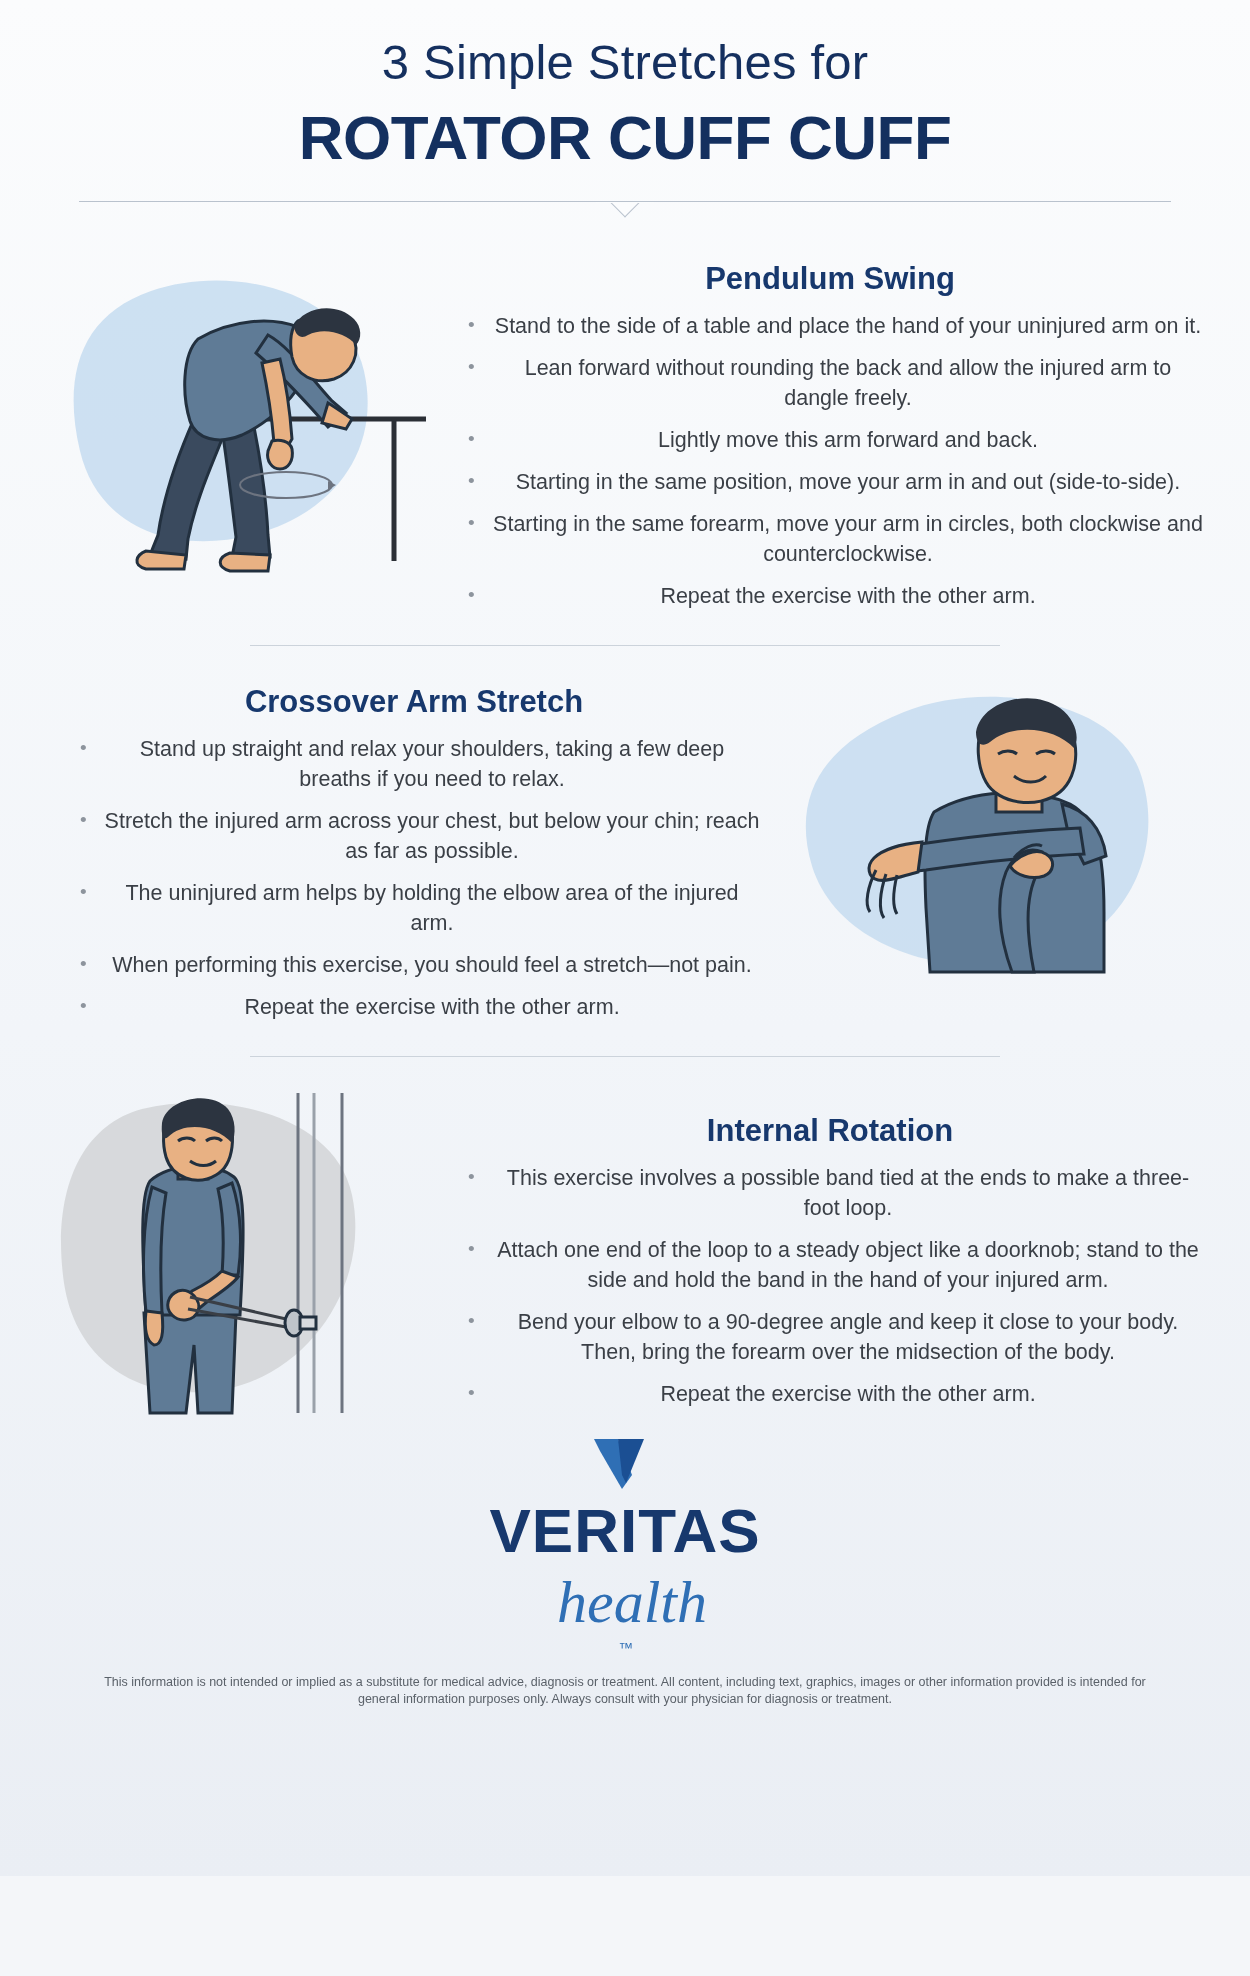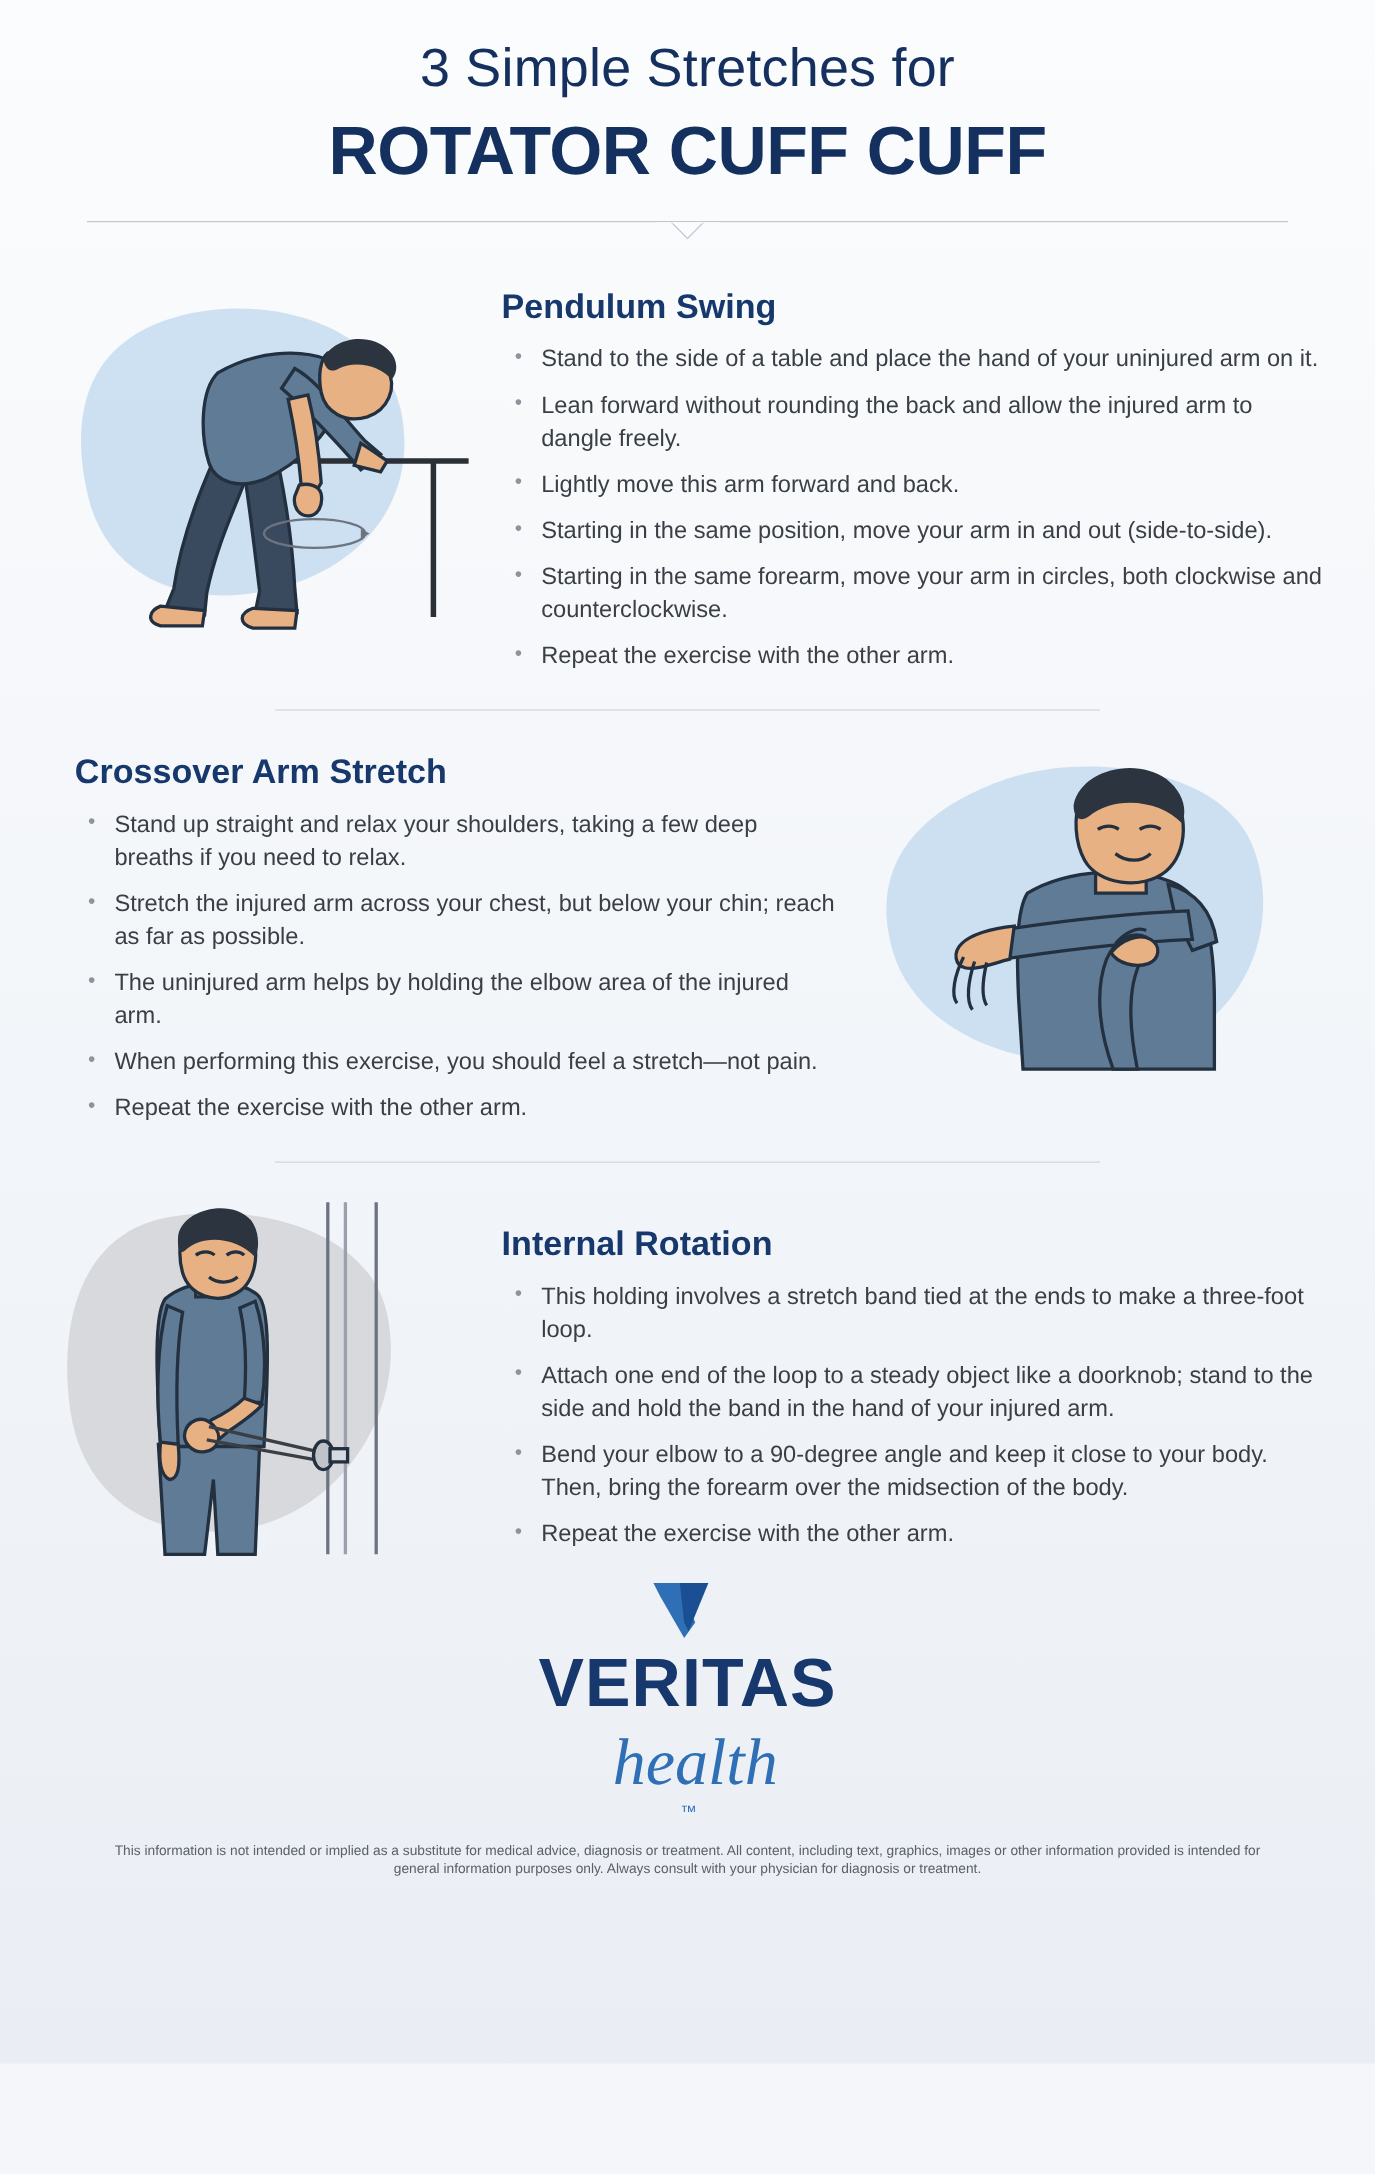--- a/index.html
+++ b/index.html
@@ -69,20 +69,21 @@
     position:absolute;
     left:0; top:0; right:0; height:1px;
     background: #fbfcfd;
   }
 
   
   .section {
     display: flex;
     align-items: flex-start;
     padding: 0 46px;
+    text-align: center;
   }
   .section.reverse { flex-direction: row-reverse; }
   .illus {
     flex: 0 0 auto;
     position: relative;
   }
   .content { flex: 1 1 auto; }
 
   h2.sec-title {
     font-size: 31px;
@@ -295,21 +296,21 @@
         <path d="M122 34 C134 16 164 14 178 30 C192 48 188 82 170 92 C150 104 126 94 120 74 C116 60 117 44 122 34 Z" fill="#e8b183" stroke="#22303f" stroke-width="3"></path>
         <path d="M116 40 C120 16 164 6 182 26 C190 36 190 52 186 60 C170 42 138 38 122 54 C117 58 115 52 116 40 Z" fill="#2c3440"></path>
         <path d="M132 58 C137 54 145 54 149 58" fill="none" stroke="#22303f" stroke-width="3"></path>
         <path d="M160 58 C165 54 172 54 176 58" fill="none" stroke="#22303f" stroke-width="3"></path>
         <path d="M144 78 C152 84 163 84 170 78" fill="none" stroke="#22303f" stroke-width="3"></path>
       </svg>
     </div>
     <div class="content" style="padding-left:10px; padding-top:30px;">
       <h2 class="sec-title">Internal Rotation</h2>
       <ul class="bullets">
-        <li>This holding involves a stretch band tied at the ends to make a three-foot loop.</li>
+        <li>This exercise involves a possible band tied at the ends to make a three-foot loop.</li>
         <li>Attach one end of the loop to a steady object like a doorknob; stand to the side and hold the band in the hand of your injured arm.</li>
         <li>Bend your elbow to a 90-degree angle and keep it close to your body. Then, bring the forearm over the midsection of the body.</li>
         <li>Repeat the exercise with the other arm.</li>
       </ul>
     </div>
   </div>
 
   <div class="footer">
     <div class="logo">
       <svg class="logo-check" width="66" height="62" viewBox="0 0 66 62">

